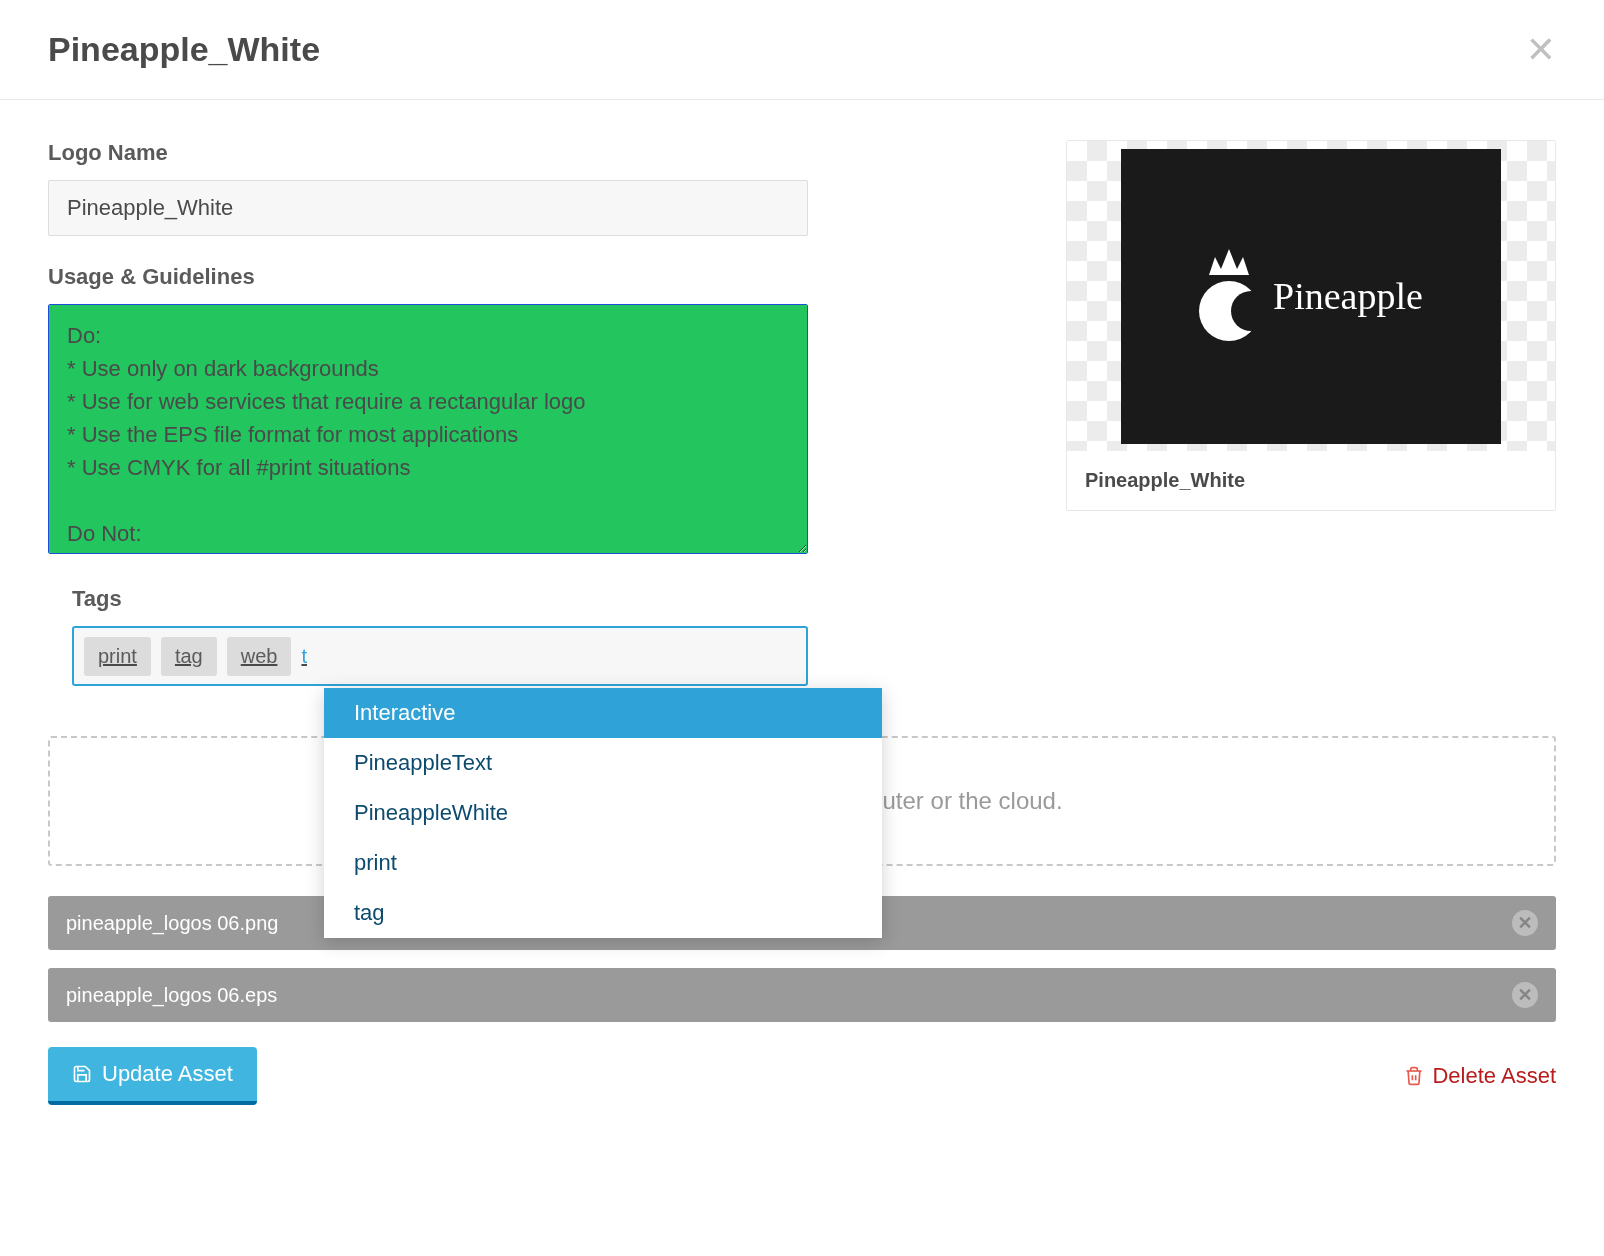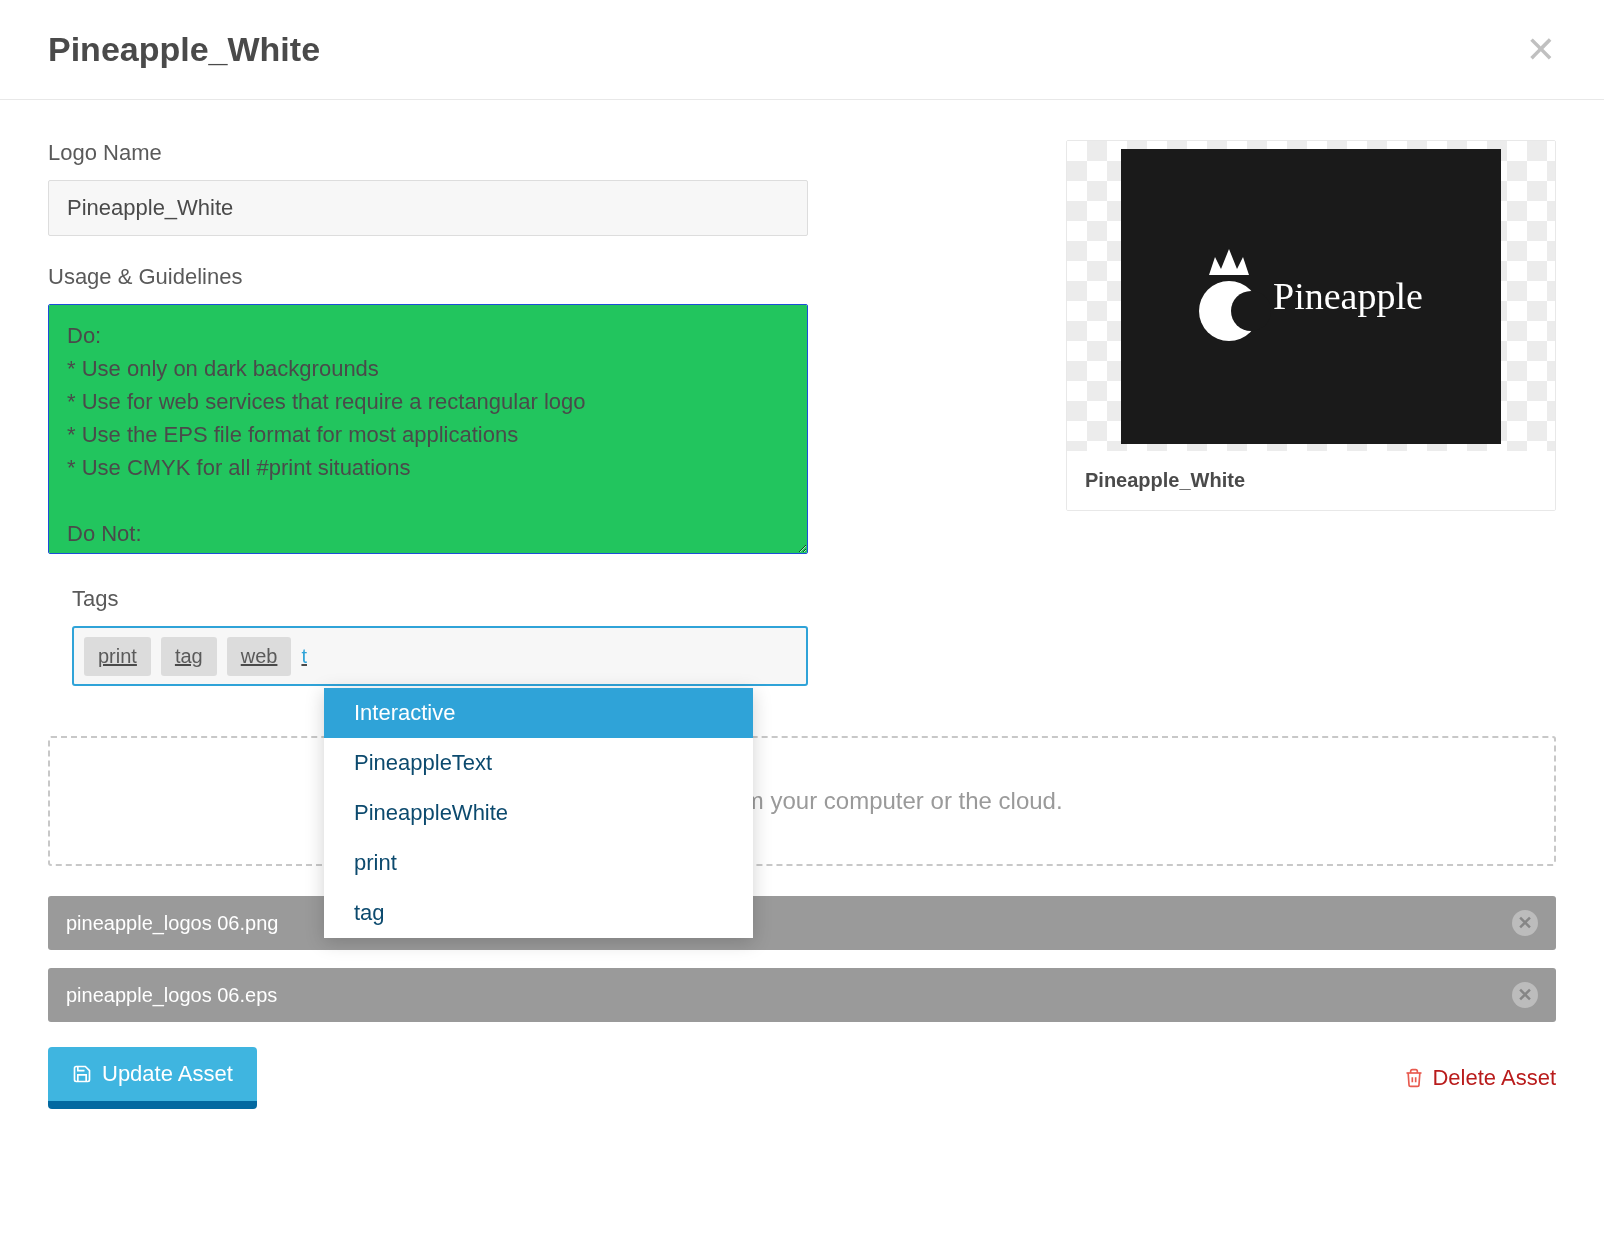--- a/index.html
+++ b/index.html
@@ -41,21 +41,21 @@
     }
     .form-column {
       flex: 0 0 760px;
     }
     .preview-column {
       flex: 0 0 490px;
       margin-left: auto;
     }
     .form-label {
       font-size: 22px;
-      font-weight: 400;
+      font-weight: 700;
       color: #5a5a5a;
       margin-bottom: 14px;
       display: block;
     }
     .text-input {
       width: 100%;
       padding: 14px 18px;
       font-size: 22px;
       border: 1px solid #ddd;
       background: #f7f7f7;
@@ -107,21 +107,21 @@
       background: transparent;
       border: none;
       outline: none;
       font-family: inherit;
       min-width: 40px;
     }
     .dropdown {
       position: absolute;
       top: 100%;
       left: 252px;
-      width: 429px;
+      width: 558px;
       background: #ffffff;
       box-shadow: 0 4px 18px rgba(0,0,0,0.18);
       z-index: 100;
       margin-top: 2px;
     }
     .dropdown-item {
       padding: 12px 30px;
       font-size: 22px;
       color: #0c4a6e;
       cursor: pointer;
@@ -260,21 +260,21 @@
       margin: 0 48px;
       margin-top: 25px;
       display: flex;
       justify-content: space-between;
       align-items: center;
     }
     .update-btn {
       background: #3fb5e0;
       color: #ffffff;
       border: none;
-      border-bottom: 8px solid #0369a1;
+      border-bottom: 4px solid #0369a1;
       padding: 14px 24px;
       font-size: 22px;
       border-radius: 4px;
       cursor: pointer;
       display: flex;
       align-items: center;
       gap: 10px;
     }
     .delete-link {
       color: #b91c1c;

